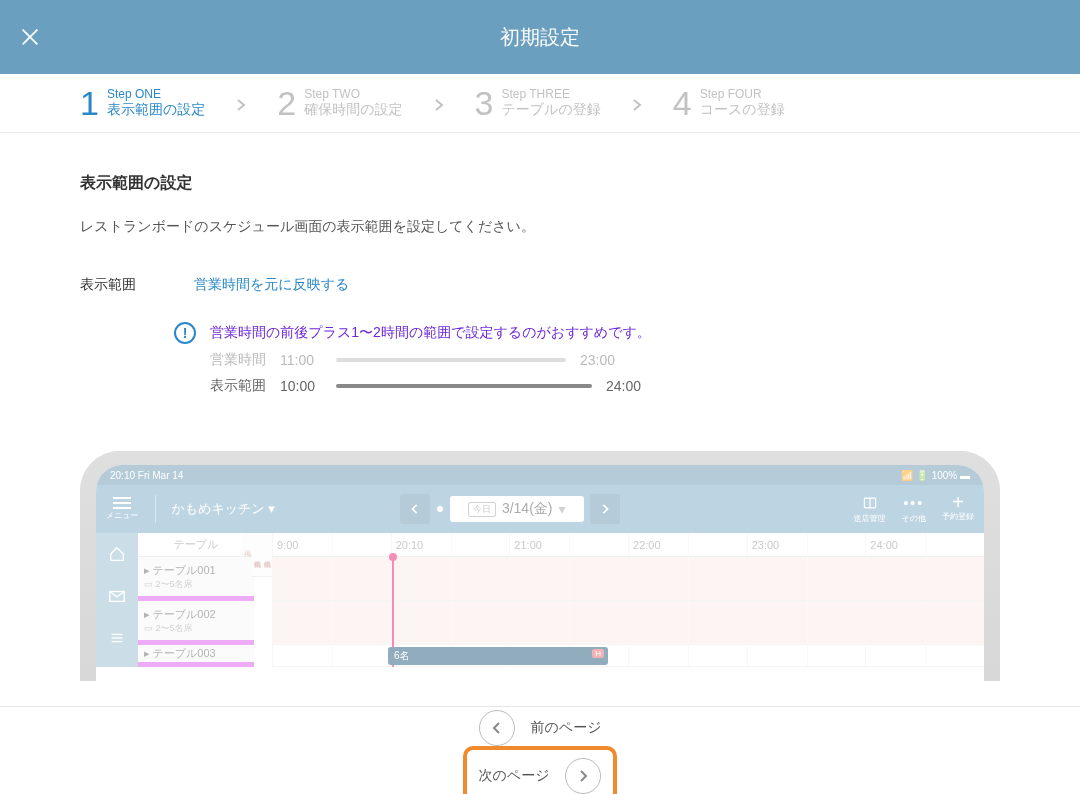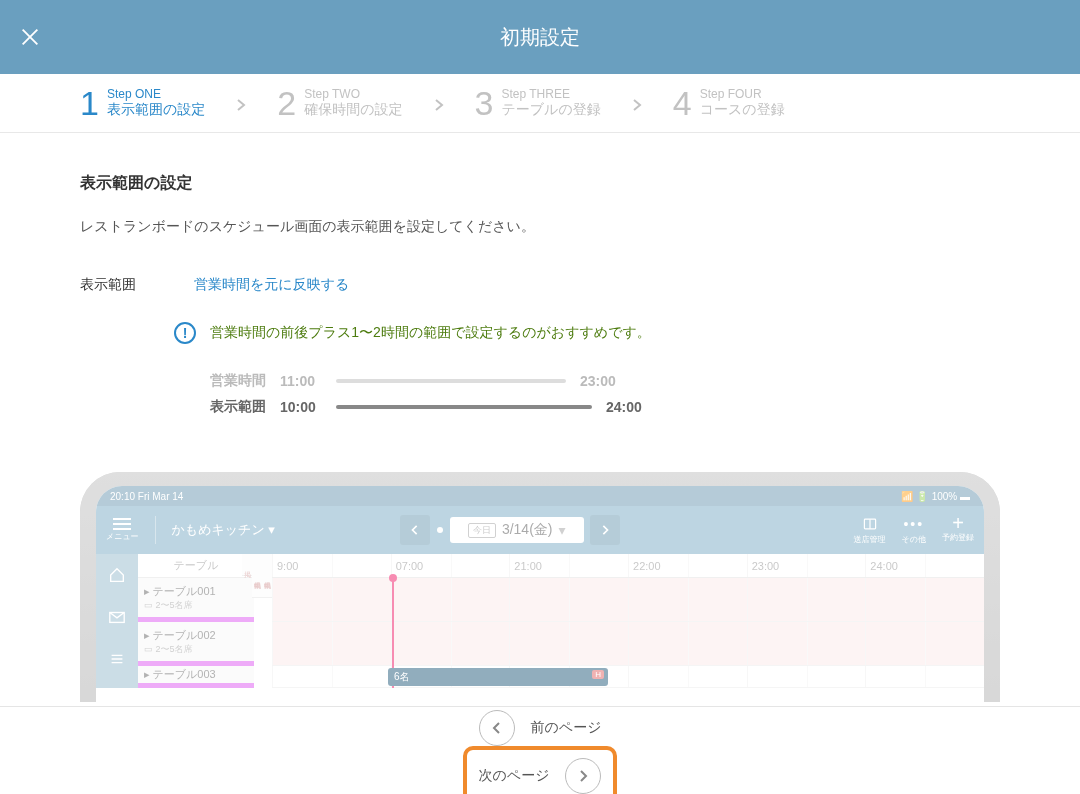--- a/index.html
+++ b/index.html
@@ -87,23 +87,23 @@
     }
     .hint-row {
       display: flex; align-items: center; gap: 14px;
       margin-top: 28px; margin-left: 94px;
     }
     .info-icon {
       width: 22px; height: 22px; border: 2px solid #2a88c9; border-radius: 50%;
       color: #2a88c9; display: flex; align-items: center; justify-content: center;
       font-size: 14px; font-weight: 600;
     }
-    .hint-text { font-size: 14px; color: #4d7c0f; text-align: right; }
+    .hint-text { font-size: 14px; color: #6d28d9; text-align: right; }
     .time-bars {
-      margin-left: 130px; margin-top: 24px; font-weight: bold;
+      margin-left: 130px; margin-top: 3px;
     }
     .bar-row {
       display: flex; align-items: center; gap: 14px;
       font-size: 14px; height: 26px;
     }
     .bar-row.faded { color: #bbb; }
     .bar-label { width: 56px; }
     .bar-start { width: 42px; }
     .bar {
       height: 4px; border-radius: 2px;
@@ -389,21 +389,21 @@
         </div>
         <div class="pub-col">
           <div class="pub-head"></div>
           <div class="pub-cell">掲載中</div>
           <div class="pub-cell">掲載中</div>
           <div class="pub-cell" style="height:22px;">掲</div>
         </div>
         <div class="grid">
           <div class="grid-header">
             <div class="hour">9:00</div>
-            <div class="hour">07:00</div>
+            <div class="hour">20:10</div>
             <div class="hour">21:00</div>
             <div class="hour">22:00</div>
             <div class="hour">23:00</div>
             <div class="hour">24:00</div>
           </div>
           <div class="grid-row pink">
               <div class="cell"></div>
               <div class="cell"></div>
               <div class="cell"></div>
               <div class="cell"></div>

